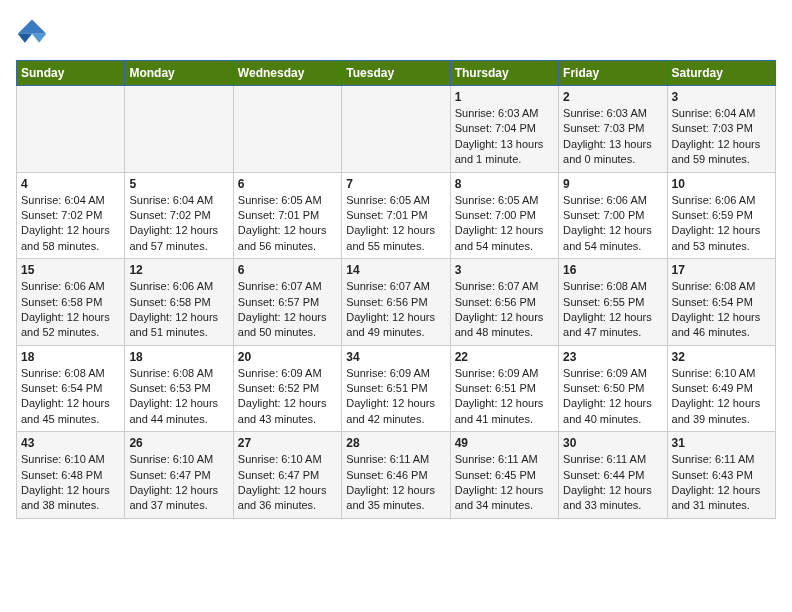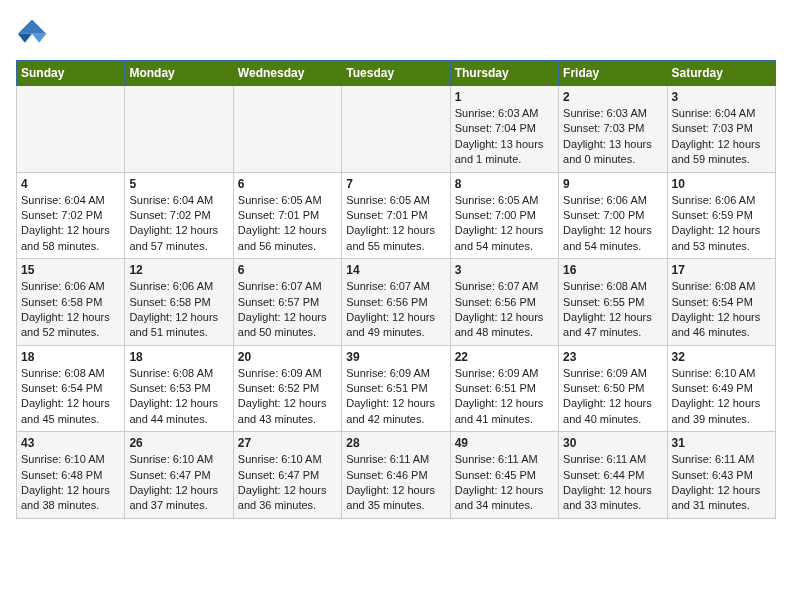--- a/index.html
+++ b/index.html
@@ -269,21 +269,21 @@
 and 44 minutes.</div>
         </td>
         <td>
           <span class="day-num">20</span>
           <div class="day-info" style="white-space: pre-line;">Sunrise: 6:09 AM
 Sunset: 6:52 PM
 Daylight: 12 hours
 and 43 minutes.</div>
         </td>
         <td>
-          <span class="day-num">39</span>
+          <span class="day-num">34</span>
           <div class="day-info" style="white-space: pre-line;">Sunrise: 6:09 AM
 Sunset: 6:51 PM
 Daylight: 12 hours
 and 42 minutes.</div>
         </td>
         <td>
           <span class="day-num">22</span>
           <div class="day-info" style="white-space: pre-line;">Sunrise: 6:09 AM
 Sunset: 6:51 PM
 Daylight: 12 hours

